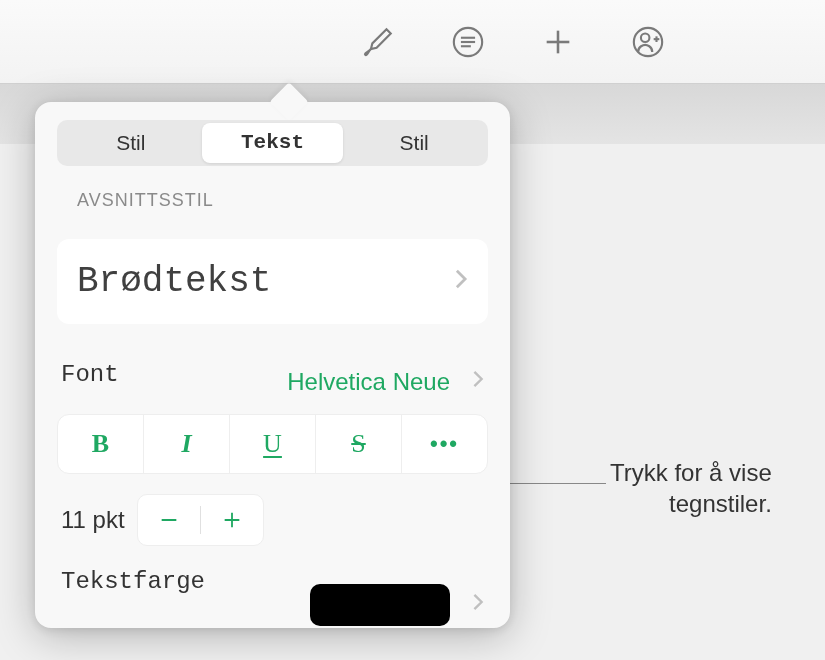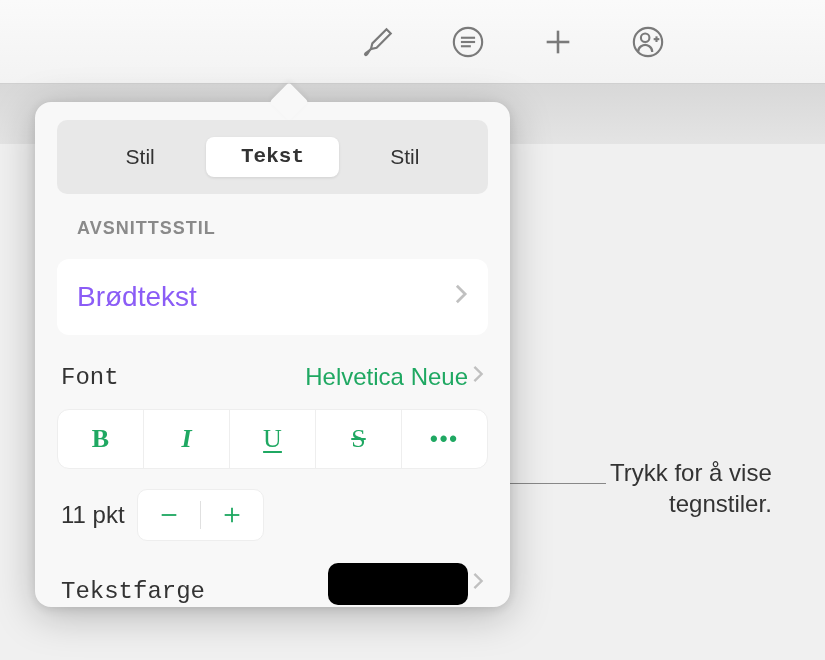--- a/index.html
+++ b/index.html
@@ -61,21 +61,21 @@
       height: 28px;
       background: #f8f8f8;
       transform: rotate(45deg);
       border-radius: 4px;
       box-shadow: -2px -2px 5px rgba(0,0,0,0.05);
     }
     .tabs {
       display: flex;
       background: #e8e8e8;
       border-radius: 10px;
-      padding: 17px;
+      padding: 3px;
       margin-bottom: 24px;
       position: relative;
       z-index: 2;
     }
     .tab {
       flex: 1;
       text-align: center;
       padding: 8px 0;
       font-size: 21px;
       color: #333;
@@ -85,54 +85,55 @@
     .tab.active {
       background: #fff;
       font-weight: 600;
       box-shadow: 0 1px 3px rgba(0,0,0,0.1);
       font-family: Liberation Mono, monospace;
     }
     .section-label {
       font-size: 18px;
       color: #8a8a8a;
       letter-spacing: 1px;
-      margin-bottom: 20px;
+      margin-bottom: 28px;
       padding-left: 20px;
-      font-weight: bold;
     }
     .row-card {
       background: #fff;
       border-radius: 12px;
       padding: 22px 20px;
       display: flex;
       align-items: center;
       justify-content: space-between;
       margin-bottom: 28px;
     }
     .paragraph-style-name {
-      font-size: 28px;
-      color: #8b5cf6;
+      font-size: 36px;
+      color: #404040;
       font-weight: 500;
+      font-family: Liberation Mono, monospace;
     }
     .row {
       display: flex;
       align-items: center;
       justify-content: space-between;
       padding: 0 4px;
       margin-bottom: 18px;
     }
     .row-label {
       font-size: 24px;
       color: #333;
       font-family: Liberation Mono, monospace;
     }
     .row-right {
       display: flex;
       align-items: center;
-      gap: 4px;
+      gap: 22px;
+      margin-top: 16px;
     }
     .font-value {
       font-size: 24px;
       color: #1fa862;
     }
     .chevron {
       color: #c0c0c0;
       font-size: 22px;
     }
     .format-buttons {
@@ -190,21 +191,21 @@
       font-size: 30px;
       cursor: pointer;
     }
     .stepper-divider {
       width: 1px;
       height: 28px;
       background: #e0e0e0;
     }
     .color-row {
       display: flex;
-      align-items: flex-end;
+      align-items: flex-start;
       justify-content: space-between;
       padding: 0 4px 2px 4px;
     }
     .color-swatch {
       width: 140px;
       height: 42px;
       background: #000;
       border-radius: 10px;
     }
     .callout {

